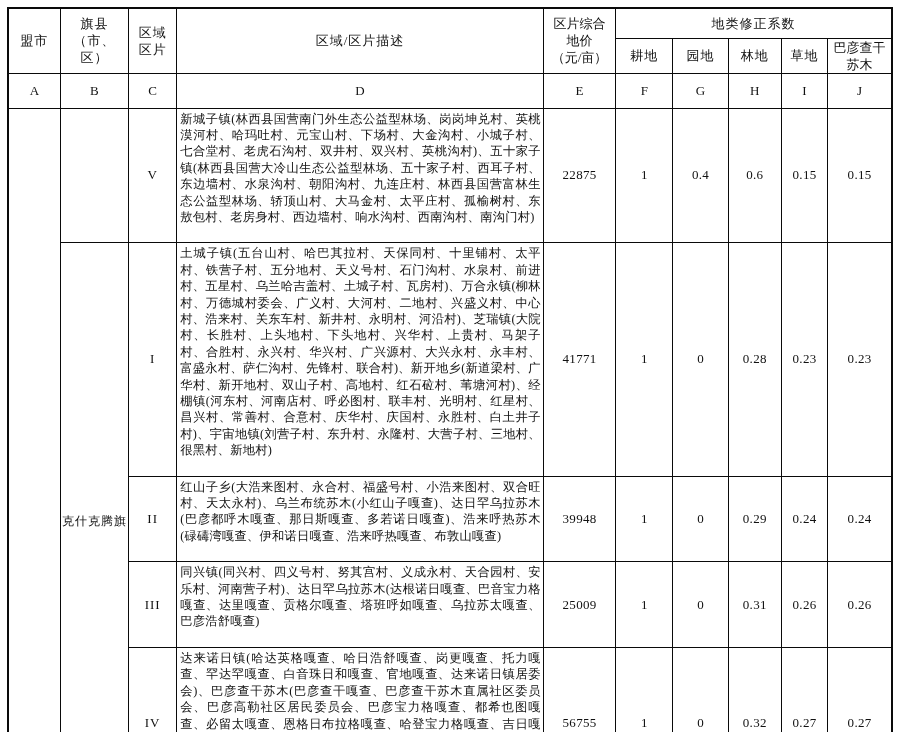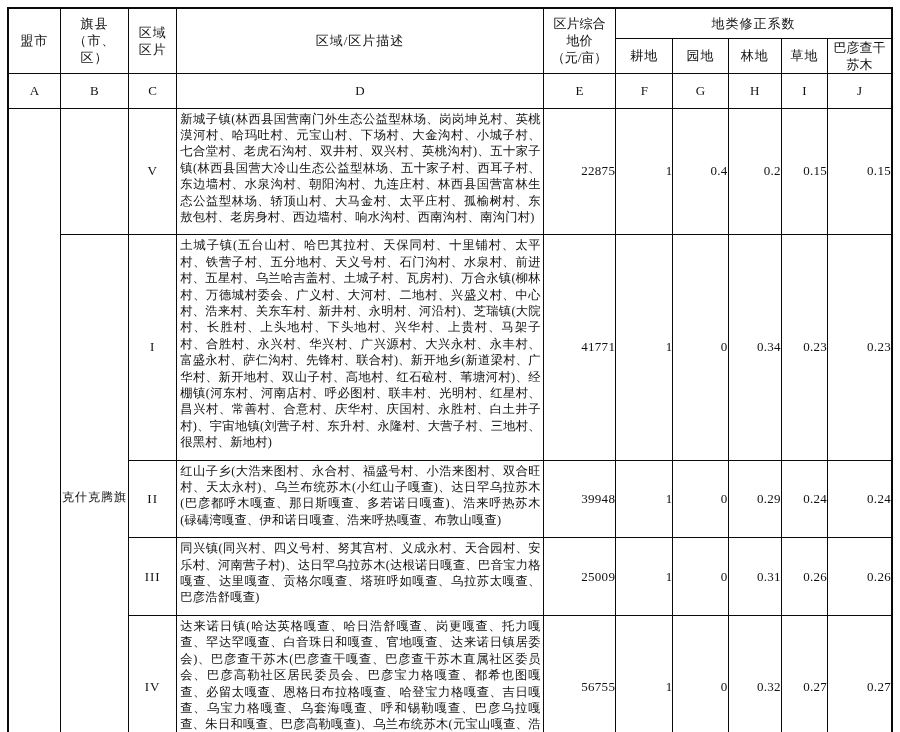--- a/index.html
+++ b/index.html
@@ -31,27 +31,27 @@
     white-space:pre-line;
     font-size:13px;
     line-height:17px;
     letter-spacing:1px;
   }
   td.letter{font-size:13px;height:34px;}
   td.desc{
     text-align:justify;
     text-justify:inter-ideograph;
     vertical-align:top;
-    padding:2px 2px 9px 3px;
+    padding:2px 2px 17px 3px;
     font-size:12.3px;
     line-height:16.4px;
     letter-spacing:0.2px;
   }
   td.desc.single{vertical-align:middle;padding-top:0;}
-  td.num{font-size:13px;letter-spacing:0.3px;text-align:right;}
+  td.num{font-size:13px;letter-spacing:0.3px;}
   td.zone{font-size:13px;letter-spacing:1px;}
   td.banner{font-size:12px;letter-spacing:1px;}
 </style>
 </head>
 <body>
 
 <div class="sheet">
 <table class="price-table">
   <colgroup>
     <col style="width:52px">
@@ -102,33 +102,33 @@
   </tr>
 
   <tr style="height:116px">
     <td class="banner" rowspan="6"></td>
     <td class="banner"></td>
     <td class="zone">V</td>
     <td class="desc">新城子镇(林西县国营南门外生态公益型林场、岗岗坤兑村、英桃漠河村、哈玛吐村、元宝山村、下场村、大金沟村、小城子村、七合堂村、老虎石沟村、双井村、双兴村、英桃沟村)、五十家子镇(林西县国营大冷山生态公益型林场、五十家子村、西耳子村、东边墙村、水泉沟村、朝阳沟村、九连庄村、林西县国营富林生态公益型林场、轿顶山村、大马金村、太平庄村、孤榆树村、东敖包村、老房身村、西边墙村、响水沟村、西南沟村、南沟门村)</td>
     <td class="num">22875</td>
     <td class="num">1</td>
     <td class="num">0.4</td>
-    <td class="num">0.2</td>
+    <td class="num">0.6</td>
     <td class="num">0.15</td>
     <td class="num">0.15</td>
   </tr>
 
   <tr style="height:202px">
     <td class="banner" rowspan="4">克什克腾旗</td>
     <td class="zone">I</td>
     <td class="desc">土城子镇(五台山村、哈巴其拉村、天保同村、十里铺村、太平村、铁营子村、五分地村、天义号村、石门沟村、水泉村、前进村、五星村、乌兰哈吉盖村、土城子村、瓦房村)、万合永镇(柳林村、万德城村委会、广义村、大河村、二地村、兴盛义村、中心村、浩来村、关东车村、新井村、永明村、河沿村)、芝瑞镇(大院村、长胜村、上头地村、下头地村、兴华村、上贵村、马架子村、合胜村、永兴村、华兴村、广兴源村、大兴永村、永丰村、富盛永村、萨仁沟村、先锋村、联合村)、新开地乡(新道梁村、广华村、新开地村、双山子村、高地村、红石砬村、苇塘河村)、经棚镇(河东村、河南店村、呼必图村、联丰村、光明村、红星村、昌兴村、常善村、合意村、庆华村、庆国村、永胜村、白土井子村)、宇宙地镇(刘营子村、东升村、永隆村、大营子村、三地村、很黑村、新地村)</td>
     <td class="num">41771</td>
     <td class="num">1</td>
     <td class="num">0</td>
-    <td class="num">0.34</td>
+    <td class="num">0.28</td>
     <td class="num">0.23</td>
     <td class="num">0.23</td>
   </tr>
 
   <tr style="height:74px">
     <td class="zone">II</td>
     <td class="desc">红山子乡(大浩来图村、永合村、福盛号村、小浩来图村、双合旺村、天太永村)、乌兰布统苏木(小红山子嘎查)、达日罕乌拉苏木(巴彦都呼木嘎查、那日斯嘎查、多若诺日嘎查)、浩来呼热苏木(碌碡湾嘎查、伊和诺日嘎查、浩来呼热嘎查、布敦山嘎查)</td>
     <td class="num">39948</td>
     <td class="num">1</td>
     <td class="num">0</td>

